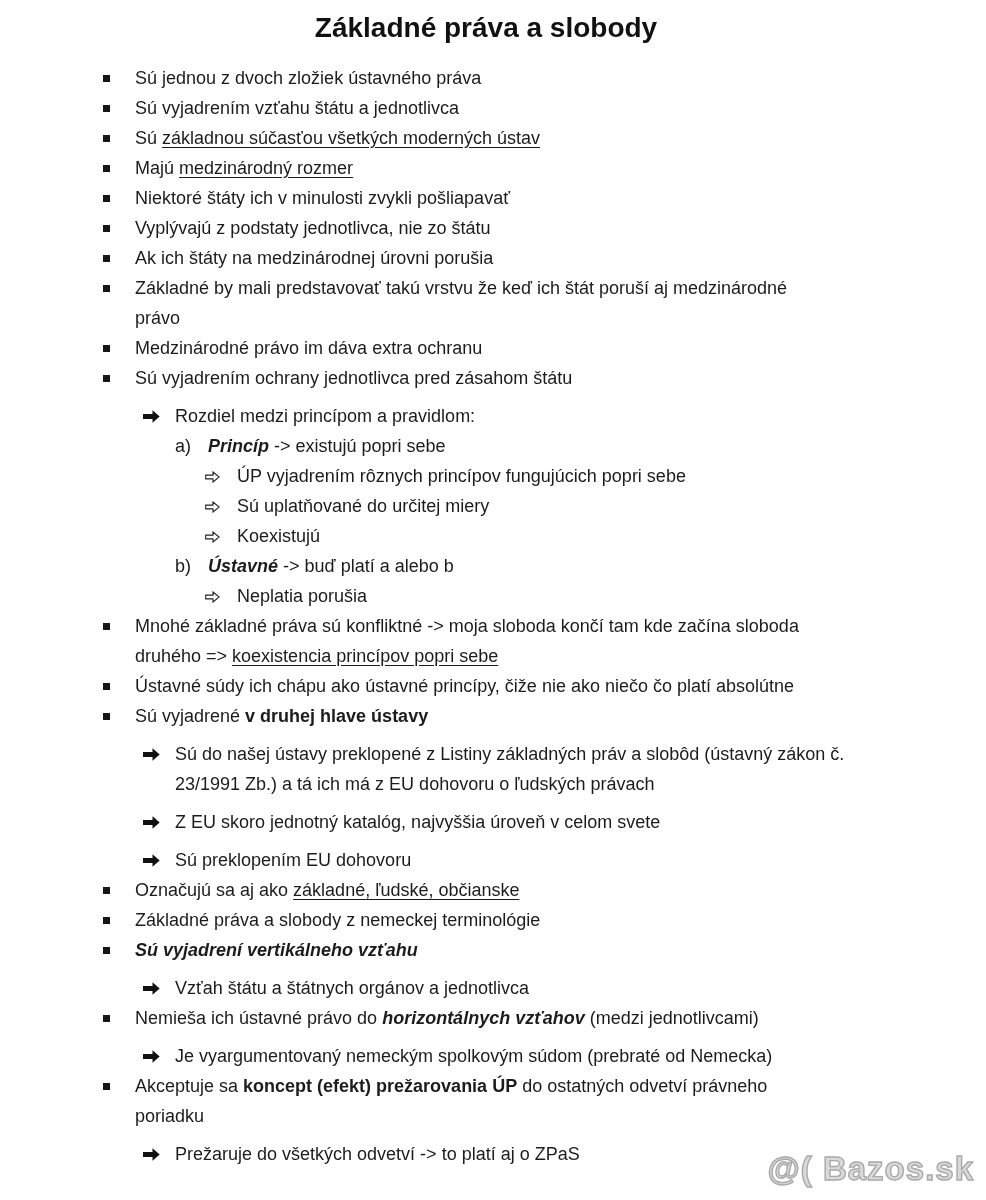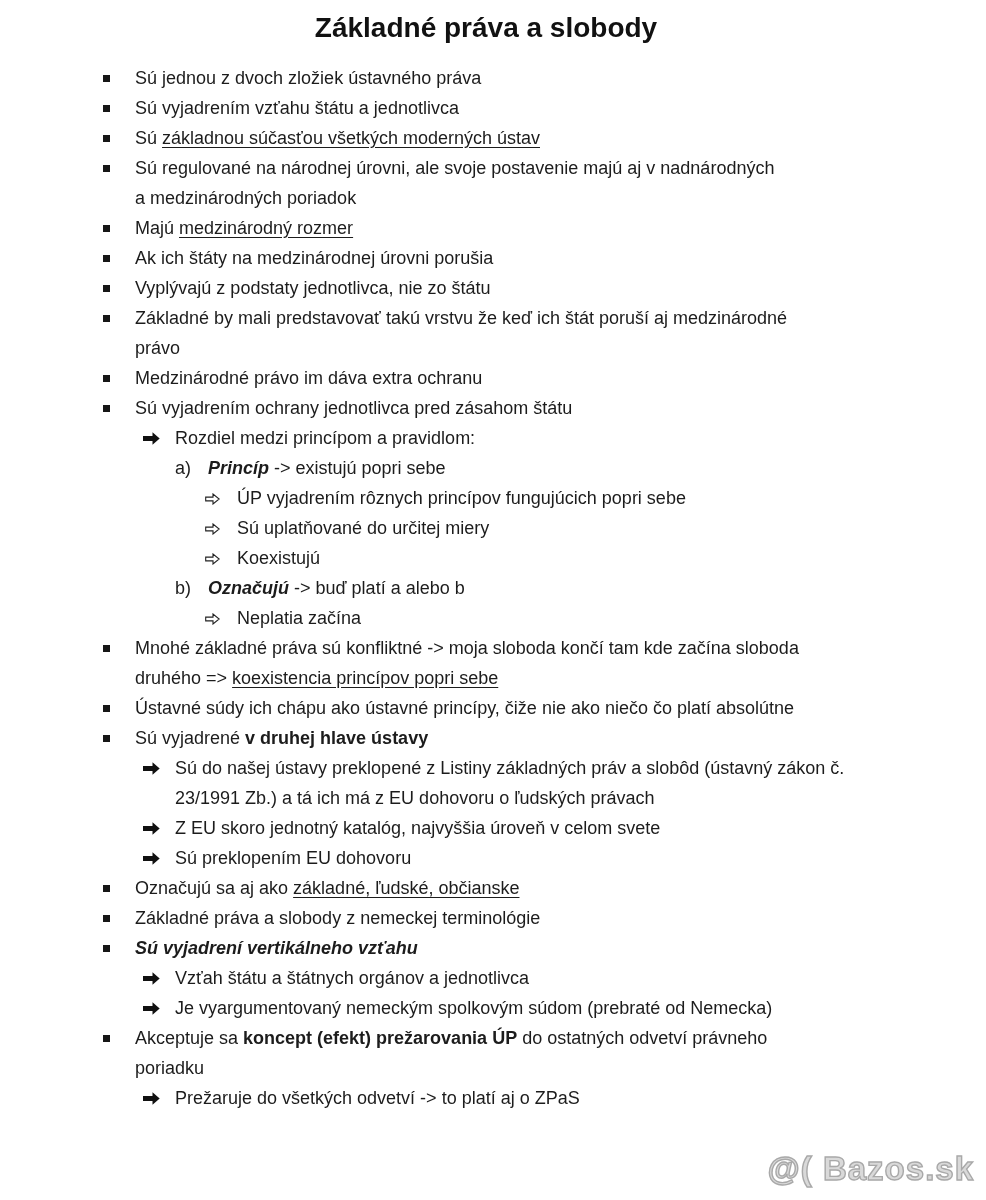--- a/index.html
+++ b/index.html
@@ -26,21 +26,21 @@
     font-size: 18px;
     line-height: 30px;
   }
   .li { display: flex; align-items: flex-start; }
   .marker {
     flex: 0 0 auto;
     display: flex; align-items: center;
     height: 30px;
   }
   .lvl1 { margin-left: 0; }   .lvl1 > .marker { width: 35px; }
-  .lvl2 { margin-left: 43px; } .lvl2 > .marker { width: 32px; }
+  .lvl2 { margin-left: 43px; margin-top: 8px; } .lvl2 > .marker { width: 32px; }
   .lvl3 { margin-left: 75px; } .lvl3 > .marker { width: 33px; }
   .lvl4 { margin-left: 105px; } .lvl4 > .marker { width: 32px; }
   .sq { width: 7px; height: 7px; background: #161616; display: inline-block; margin-left: 3px; }
   .letter { font-size: 18px; }
   .txt { flex: 1 1 auto; min-width: 0; }
   .b { font-weight: 700; }
   .i { font-style: italic; }
   .u { text-decoration: underline; text-underline-offset: 3px; }
   .arrow-svg { display: block; margin-top: 1px; }
   .watermark {
@@ -75,39 +75,39 @@
       <div class="li lvl1">
         <span class="marker">
           <span class="sq"></span>
         </span>
         <span class="txt"><span>Sú </span><span class="u">základnou súčasťou všetkých moderných ústav</span></span>
       </div>
       <div class="li lvl1">
         <span class="marker">
           <span class="sq"></span>
         </span>
-        <span class="txt"><span>Sú regulované na národnej úrovni, ale svoje postavenie majú aj v nadnárodných</span><br><span>a medzinárodných poriadok</span></span>
-      </div>
-      <div class="li lvl1">
-        <span class="marker">
-          <span class="sq"></span>
-        </span>
         <span class="txt"><span>Majú </span><span class="u">medzinárodný rozmer</span></span>
       </div>
       <div class="li lvl1">
         <span class="marker">
           <span class="sq"></span>
         </span>
+        <span class="txt"><span>Niektoré štáty ich v minulosti zvykli pošliapavať</span></span>
+      </div>
+      <div class="li lvl1">
+        <span class="marker">
+          <span class="sq"></span>
+        </span>
+        <span class="txt"><span>Vyplývajú z podstaty jednotlivca, nie zo štátu</span></span>
+      </div>
+      <div class="li lvl1">
+        <span class="marker">
+          <span class="sq"></span>
+        </span>
         <span class="txt"><span>Ak ich štáty na medzinárodnej úrovni porušia</span></span>
-      </div>
-      <div class="li lvl1">
-        <span class="marker">
-          <span class="sq"></span>
-        </span>
-        <span class="txt"><span>Vyplývajú z podstaty jednotlivca, nie zo štátu</span></span>
       </div>
       <div class="li lvl1">
         <span class="marker">
           <span class="sq"></span>
         </span>
         <span class="txt"><span>Základné by mali predstavovať takú vrstvu že keď ich štát poruší aj medzinárodné</span><br><span>právo</span></span>
       </div>
       <div class="li lvl1">
         <span class="marker">
           <span class="sq"></span>
@@ -151,29 +151,29 @@
       <div class="li lvl4">
         <span class="marker">
           <svg class="arrow-svg" width="15" height="12" viewBox="0 0 15 12">
             <path d="M0.7 4.1 H8 V1 L14.2 6 L8 11 V7.9 H0.7 Z" fill="#fff" stroke="#222" stroke-width="1.1"></path>
           </svg>
         </span>
         <span class="txt"><span>Koexistujú</span></span>
       </div>
       <div class="li lvl3">
         <span class="marker letter">b)</span>
-        <span class="txt"><span class="b i">Označujú</span><span> -&gt; buď platí a alebo b</span></span>
-      </div>
-      <div class="li lvl4">
-        <span class="marker">
-          <svg class="arrow-svg" width="15" height="12" viewBox="0 0 15 12">
-            <path d="M0.7 4.1 H8 V1 L14.2 6 L8 11 V7.9 H0.7 Z" fill="#fff" stroke="#222" stroke-width="1.1"></path>
-          </svg>
-        </span>
-        <span class="txt"><span>Neplatia začína</span></span>
+        <span class="txt"><span class="b i">Ústavné</span><span> -&gt; buď platí a alebo b</span></span>
+      </div>
+      <div class="li lvl4">
+        <span class="marker">
+          <svg class="arrow-svg" width="15" height="12" viewBox="0 0 15 12">
+            <path d="M0.7 4.1 H8 V1 L14.2 6 L8 11 V7.9 H0.7 Z" fill="#fff" stroke="#222" stroke-width="1.1"></path>
+          </svg>
+        </span>
+        <span class="txt"><span>Neplatia porušia</span></span>
       </div>
       <div class="li lvl1">
         <span class="marker">
           <span class="sq"></span>
         </span>
         <span class="txt"><span>Mnohé základné práva sú konfliktné -&gt; moja sloboda končí tam kde začína sloboda</span><br><span>druhého =&gt; </span><span class="u">koexistencia princípov popri sebe</span></span>
       </div>
       <div class="li lvl1">
         <span class="marker">
           <span class="sq"></span>
@@ -228,20 +228,26 @@
         </span>
         <span class="txt"><span class="b i">Sú vyjadrení vertikálneho vzťahu</span></span>
       </div>
       <div class="li lvl2">
         <span class="marker">
           <svg class="arrow-svg" width="17" height="13" viewBox="0 0 17 13">
             <path d="M0 4 H9.5 V0.3 L16.7 6.5 L9.5 12.7 V9 H0 Z" fill="#111"></path>
           </svg>
         </span>
         <span class="txt"><span>Vzťah štátu a štátnych orgánov a jednotlivca</span></span>
+      </div>
+      <div class="li lvl1">
+        <span class="marker">
+          <span class="sq"></span>
+        </span>
+        <span class="txt"><span>Nemieša ich ústavné právo do </span><span class="b i">horizontálnych vzťahov</span><span> (medzi jednotlivcami)</span></span>
       </div>
       <div class="li lvl2">
         <span class="marker">
           <svg class="arrow-svg" width="17" height="13" viewBox="0 0 17 13">
             <path d="M0 4 H9.5 V0.3 L16.7 6.5 L9.5 12.7 V9 H0 Z" fill="#111"></path>
           </svg>
         </span>
         <span class="txt"><span>Je vyargumentovaný nemeckým spolkovým súdom (prebraté od Nemecka)</span></span>
       </div>
       <div class="li lvl1">

